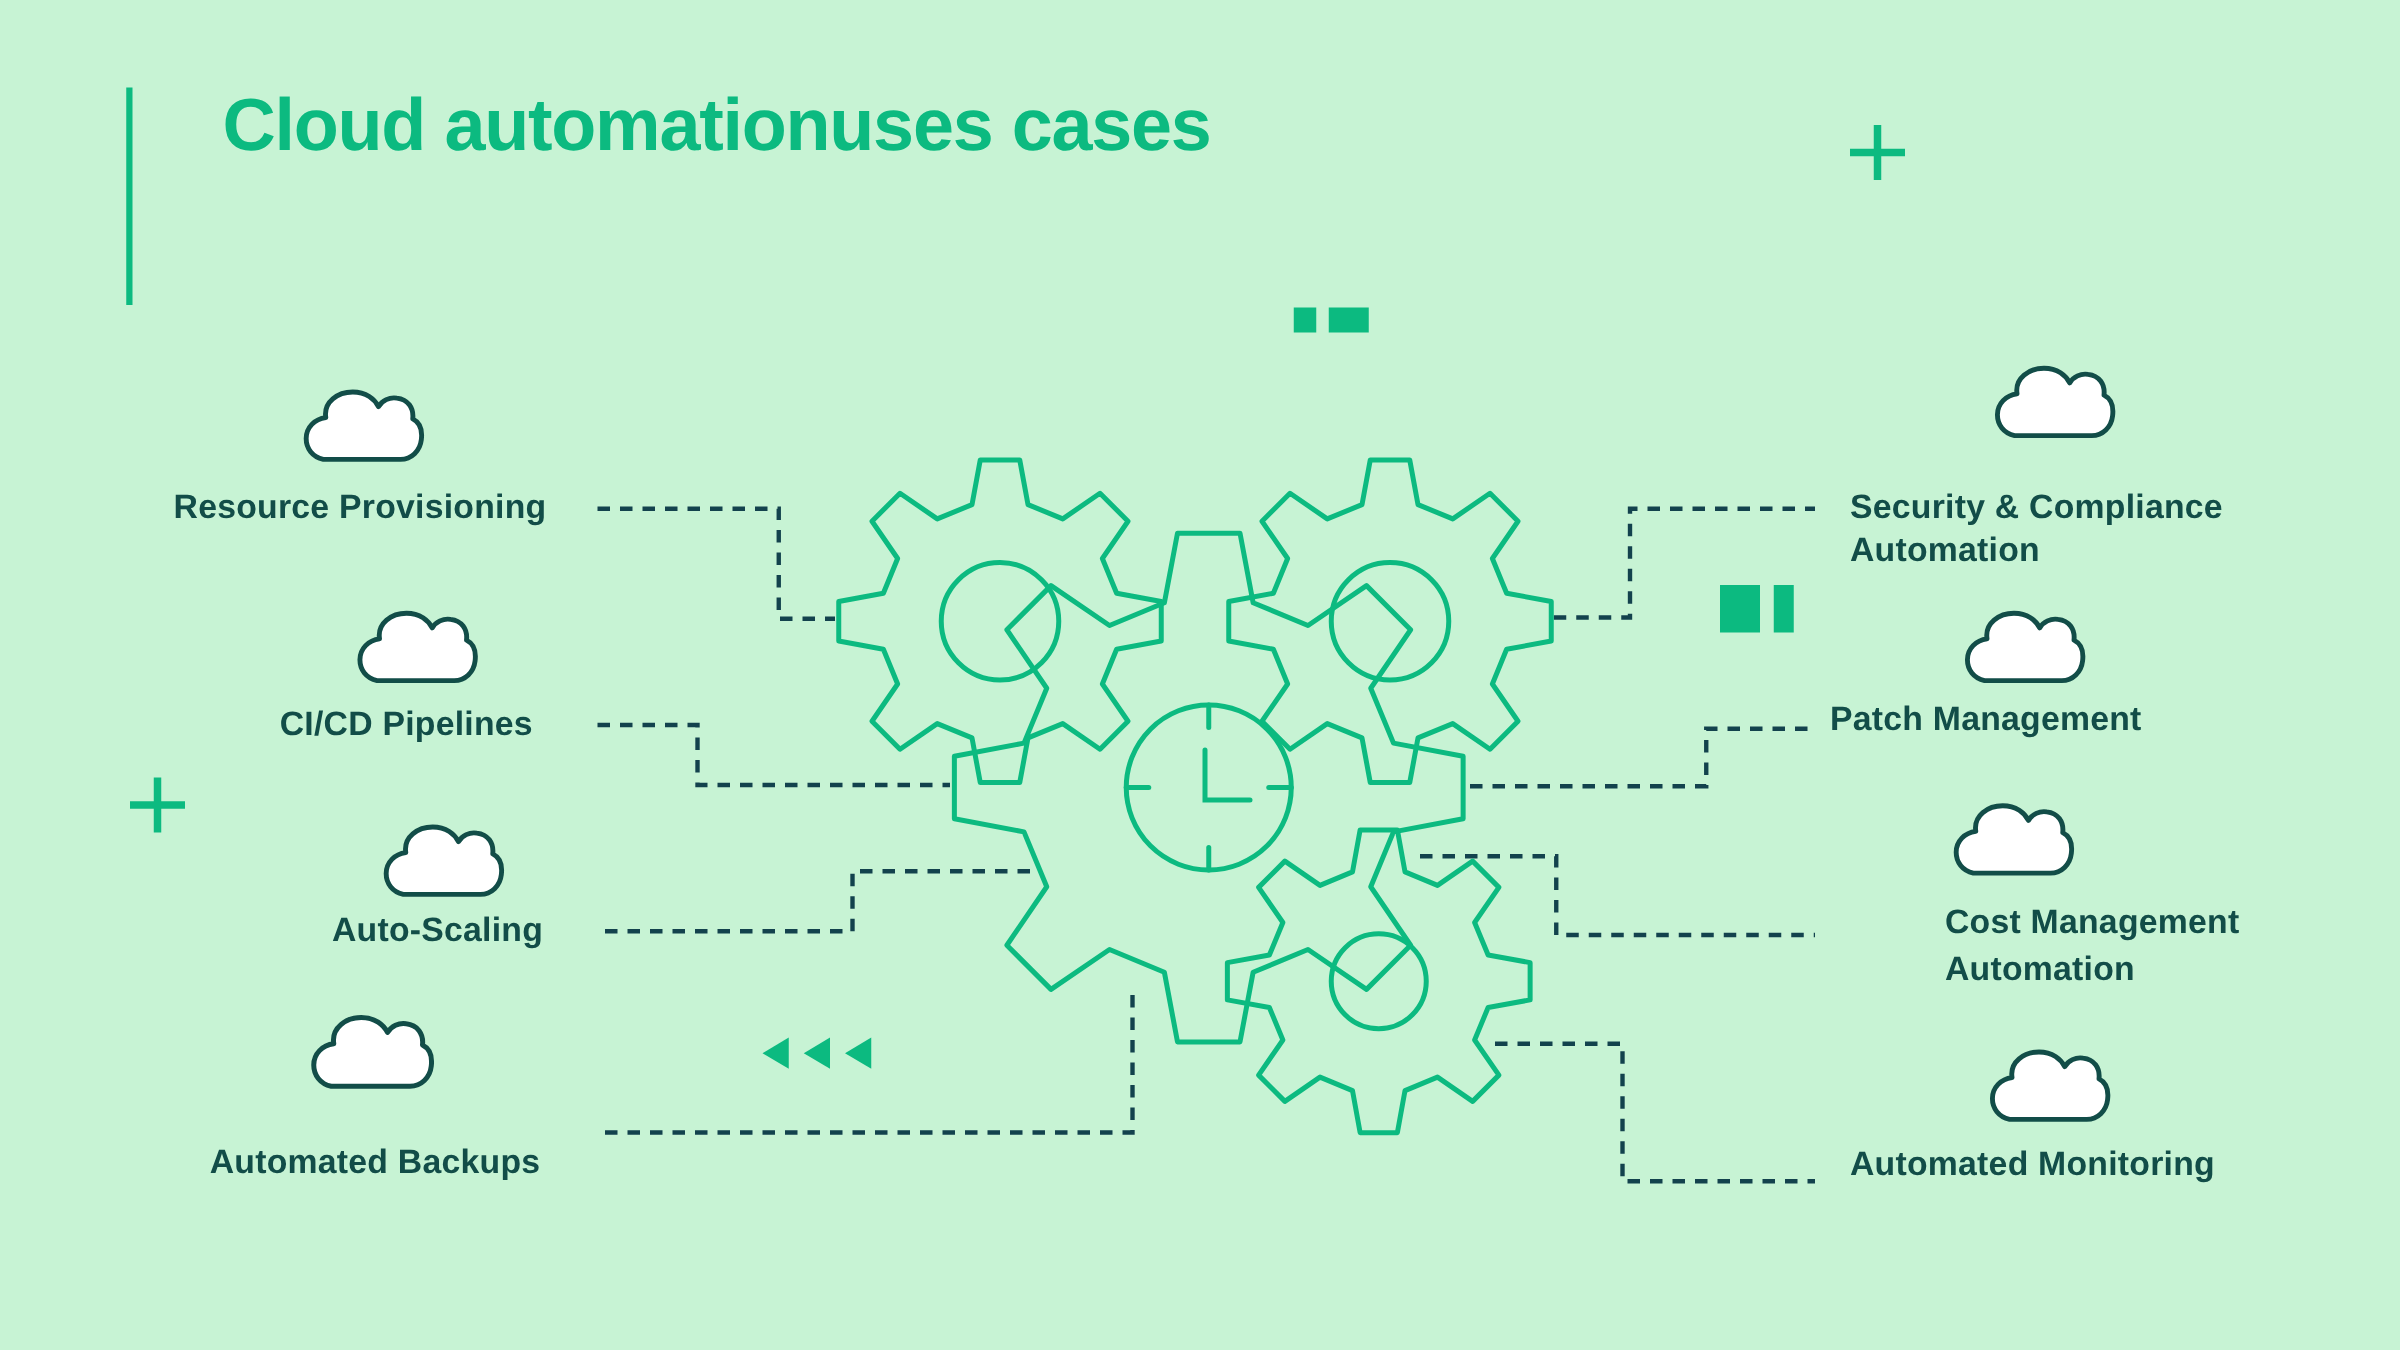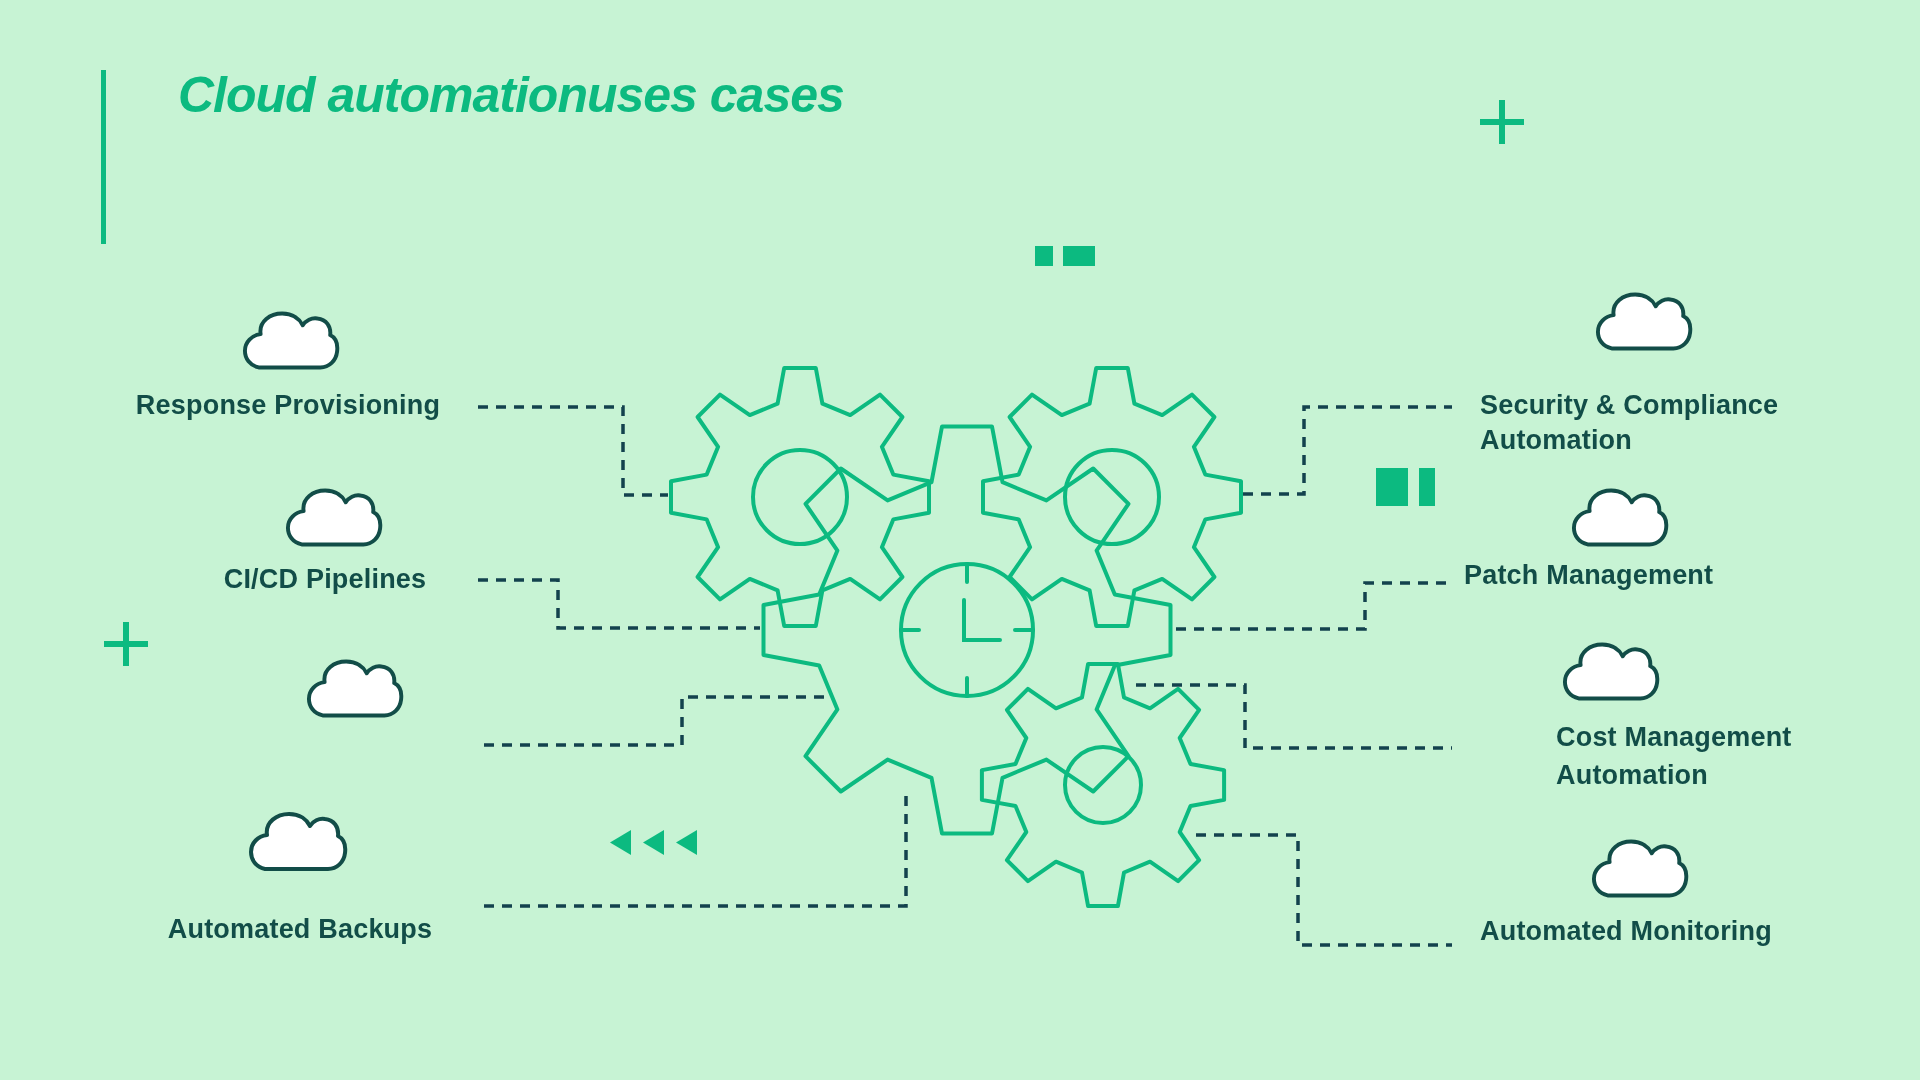--- a/index.html
+++ b/index.html
@@ -12,22 +12,22 @@
   .gear{fill:none;stroke:var(--green,#0cba80);stroke-width:4;stroke-linejoin:round;stroke-linecap:round;}
   .gear-hole{fill:none;stroke:var(--green,#0cba80);stroke-width:4;}
   .clock{fill:none;stroke:var(--green,#0cba80);stroke-width:4;stroke-linecap:round;}
   .connector{fill:none;stroke:var(--dash,#13424d);stroke-width:3.5;stroke-dasharray:10 8;}
   .cloud-shape{fill:#ffffff;stroke:var(--dark,#124d48);stroke-width:4;stroke-linejoin:round;}
   .deco{fill:var(--green,#0cba80);}
   .deco-line{stroke:var(--green,#0cba80);stroke-width:6;}
   .title-block{position:absolute;left:178px;top:62px;}
   .title-bar{position:absolute;left:101px;top:70px;width:5px;height:174px;background:var(--green,#0cba80);}
   .title{
-    color:var(--green,#0cba80);font-style:italic;font-weight:800;
-    font-size:50px;line-height:1.32;letter-spacing:-1px;white-space:pre-line;margin:0;text-align:right;
+    color:var(--green,#0cba80);font-weight:800;
+    font-size:59px;line-height:1.32;letter-spacing:-1px;white-space:pre-line;margin:0;text-align:right;
   }
   .label{
     position:absolute;color:var(--dark,#124d48);
     font-size:27px;font-weight:700;line-height:35px;letter-spacing:0.2px;
   }
   .label.centered{text-align:center;}
   .label span{display:block;}
 </style>
 </head>
 <body>
@@ -115,24 +115,27 @@
       </g>
     </g>
   </svg>
 
   <div class="title-bar"></div>
   <div class="title-block">
     <h1 class="title"><span>Cloud automation</span><span>uses cases</span></h1>
   </div>
 
   <div class="label centered" style="left:98px;top:388px;width:380px;">
-    <span>Response Provisioning</span>
+    <span>Resource Provisioning</span>
   </div>
   <div class="label centered" style="left:135px;top:562px;width:380px;">
     <span>CI/CD Pipelines</span>
+  </div>
+  <div class="label centered" style="left:160px;top:727px;width:380px;">
+    <span>Auto-Scaling</span>
   </div>
   <div class="label centered" style="left:110px;top:888px;width:380px;line-height:42px;margin-top:20px;">
     <span>Automated Backups</span>
   </div>
 
   <div class="label" style="left:1480px;top:388px;width:420px;">
     <span>Security &amp; Compliance</span>
     <span>Automation</span>
   </div>
   <div class="label" style="left:1464px;top:558px;width:420px;">

